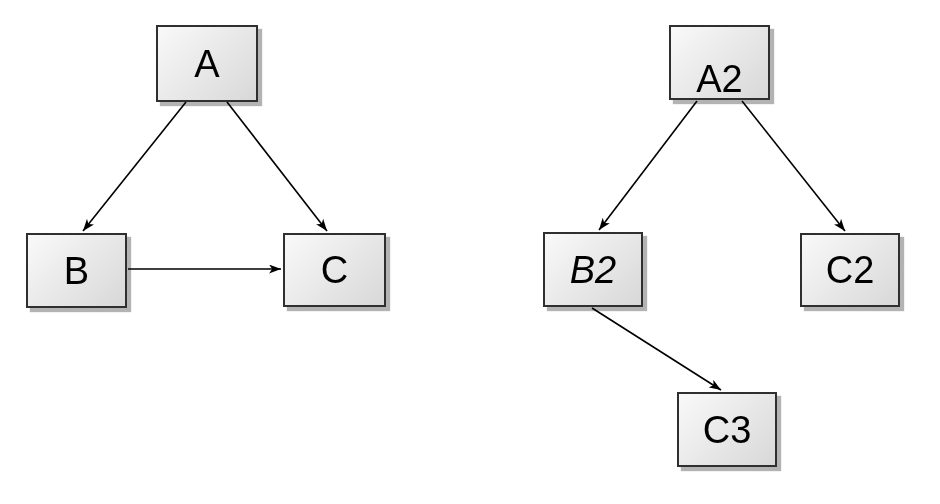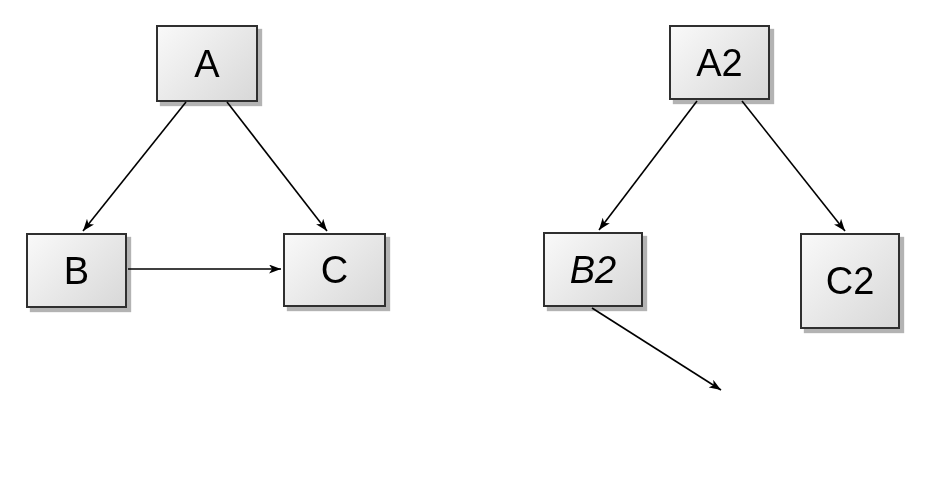--- a/index.html
+++ b/index.html
@@ -33,28 +33,31 @@
   <div id="node-layer">
       <div class="node" style="left: 156px; top: 25px; width: 102px; height: 77px;">
         <span class="node-label">A</span>
       </div>
       <div class="node" style="left: 26px; top: 233px; width: 101px; height: 75px;">
         <span class="node-label">B</span>
       </div>
       <div class="node" style="left: 283px; top: 233px; width: 103px; height: 74px;">
         <span class="node-label">C</span>
       </div>
-      <div class="node" style="left: 669px; top: 25px; width: 101px; height: 75px;">
+      <div class="node" style="left: 669px; top: 25px; width: 101px; height: 75px; align-items: flex-end;">
         <span class="node-label">A2</span>
       </div>
       <div class="node" style="left: 543px; top: 232px; width: 100px; height: 75px; font-style: italic;">
         <span class="node-label">B2</span>
       </div>
-      <div class="node" style="left: 800px; top: 233px; width: 100px; height: 96px;">
+      <div class="node" style="left: 800px; top: 233px; width: 100px; height: 74px;">
         <span class="node-label">C2</span>
+      </div>
+      <div class="node" style="left: 677px; top: 392px; width: 100px; height: 75px;">
+        <span class="node-label">C3</span>
       </div>
     </div>
   <svg id="edge-layer" viewBox="0 0 940 504" xmlns="http://www.w3.org/2000/svg">
     <defs>
       <marker id="arrow" markerUnits="userSpaceOnUse" markerWidth="13" markerHeight="9" refX="12" refY="4.5" orient="auto">
         <path id="arrow-path" d="M0,0 L12,4.5 L0,9 L3.2,4.5 Z" fill="#000000"></path>
       </marker>
     </defs>
   <line x1="186" y1="102" x2="83" y2="231" marker-end="url(#arrow)"></line>
       <line x1="227" y1="102" x2="327" y2="231" marker-end="url(#arrow)"></line>

